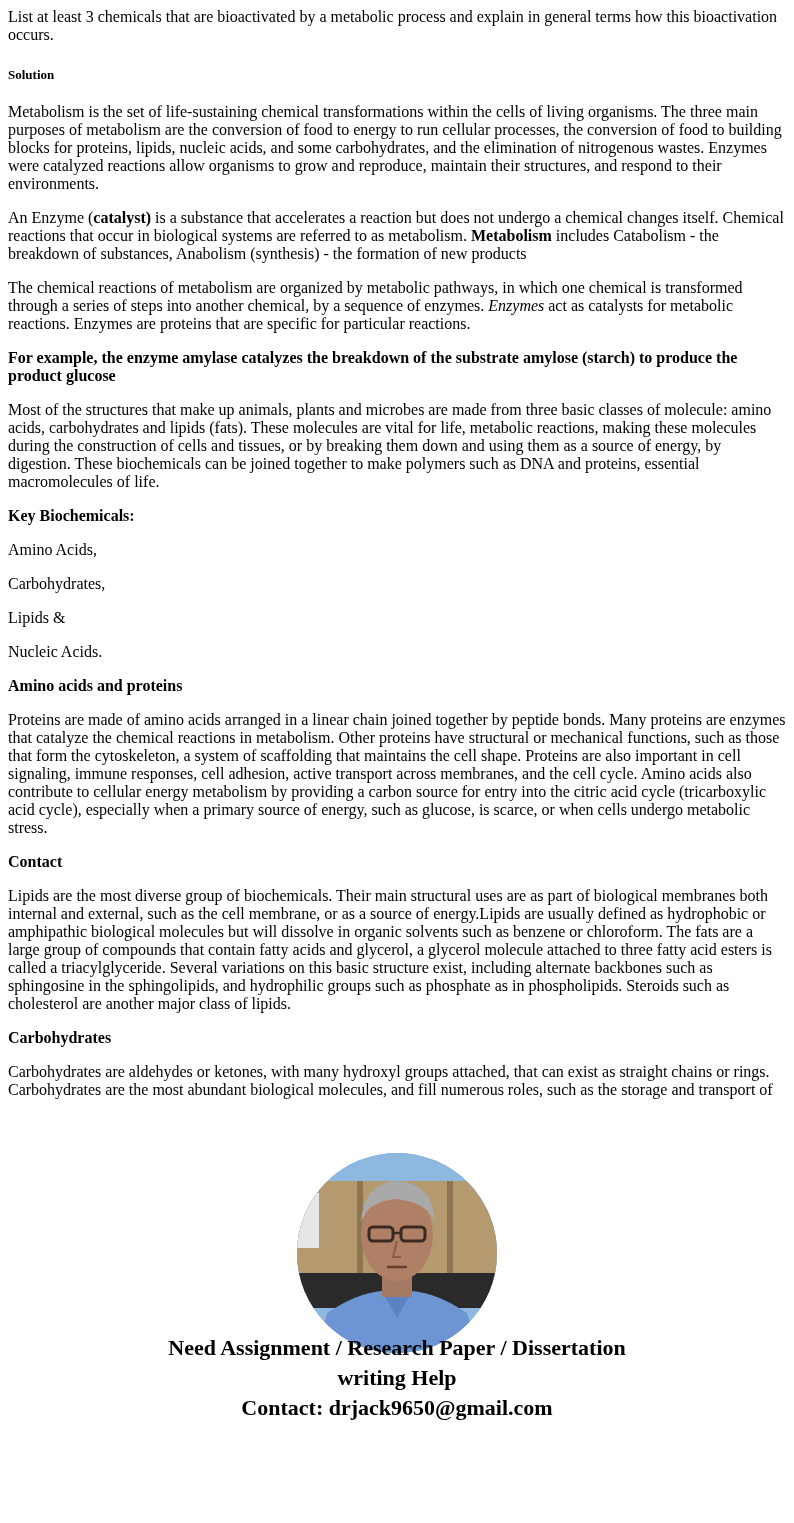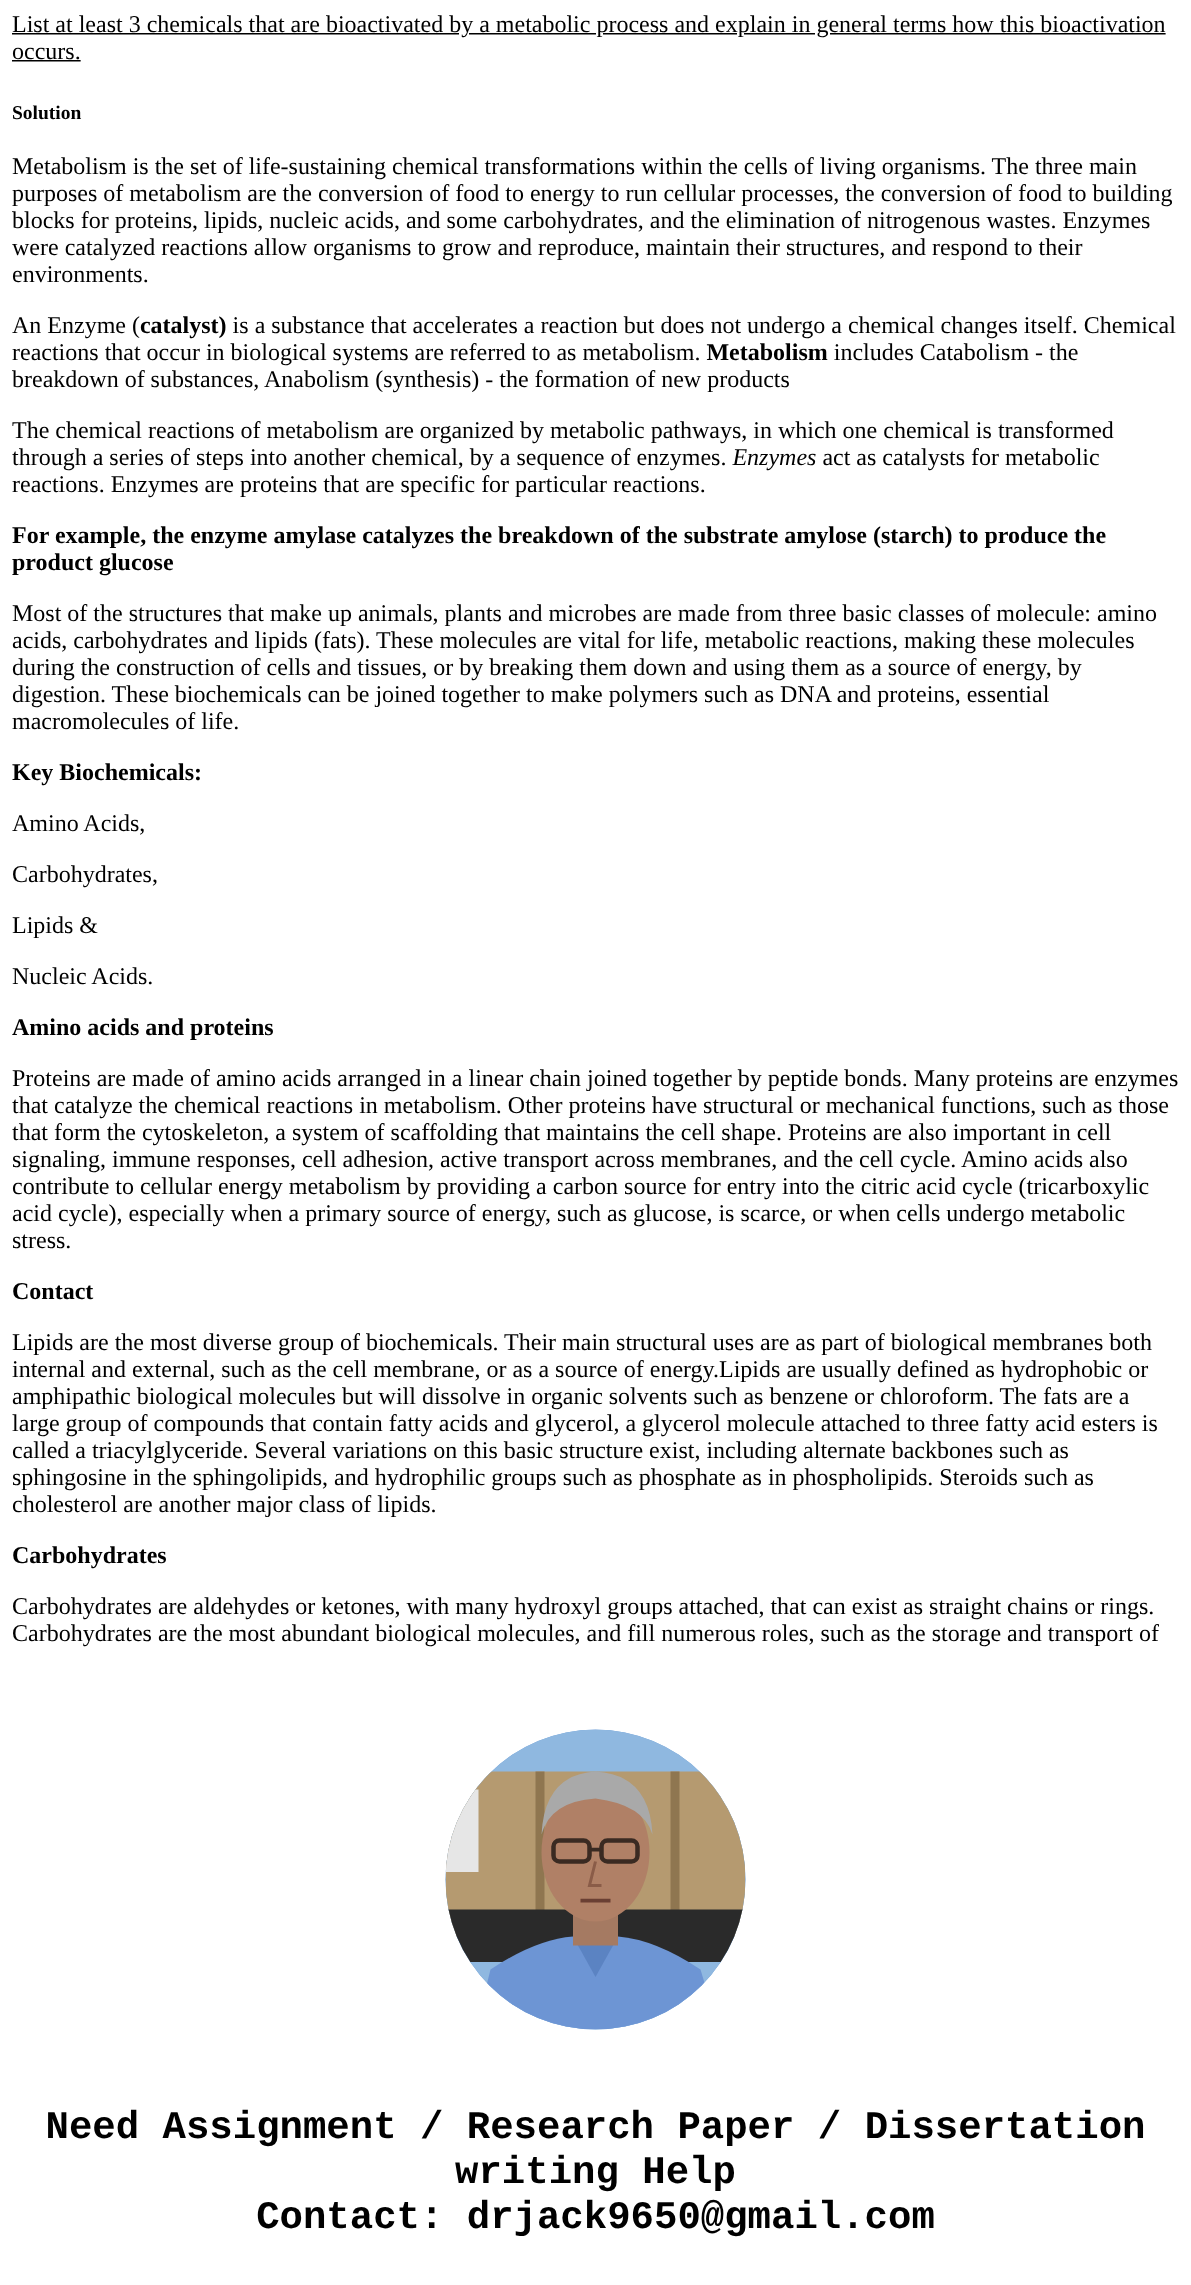--- a/index.html
+++ b/index.html
@@ -29,46 +29,45 @@
       margin: 0 0 16px 0;
     }
     .content h3 {
       font-size: 13px;
       font-weight: bold;
       line-height: 22px;
       margin: 20px 0 17px 0;
     }
     .question {
       margin: 0 !important;
-      text-decoration: underline;
     }
     b, strong { font-weight: bold; }
     em { font-style: italic; }
 
     .avatar-wrap {
       position: absolute;
       left: 297px;
       top: 1153px;
       width: 200px;
       height: 200px;
       border-radius: 50%;
       overflow: hidden;
       background: #6f9fd8;
     }
     .avatar-wrap svg { display: block; }
 
     .promo {
       position: absolute;
       left: 0;
-      top: 1403px;
+      top: 1333px;
       width: 794px;
       text-align: center;
-      font-family: Liberation Mono, monospace;
+      font-family: Liberation Serif, serif;
       font-weight: bold;
-      font-size: 26px;
+      font-size: 22px;
       line-height: 30px;
       color: #000000;
     }
     .promo div { margin: 0; }
   </style>
 </head>
 <body>
 
 <div class="content">
   <p class="question">List at least 3 chemicals that are bioactivated by a metabolic process and explain in general terms how this bioactivation occurs.</p>

